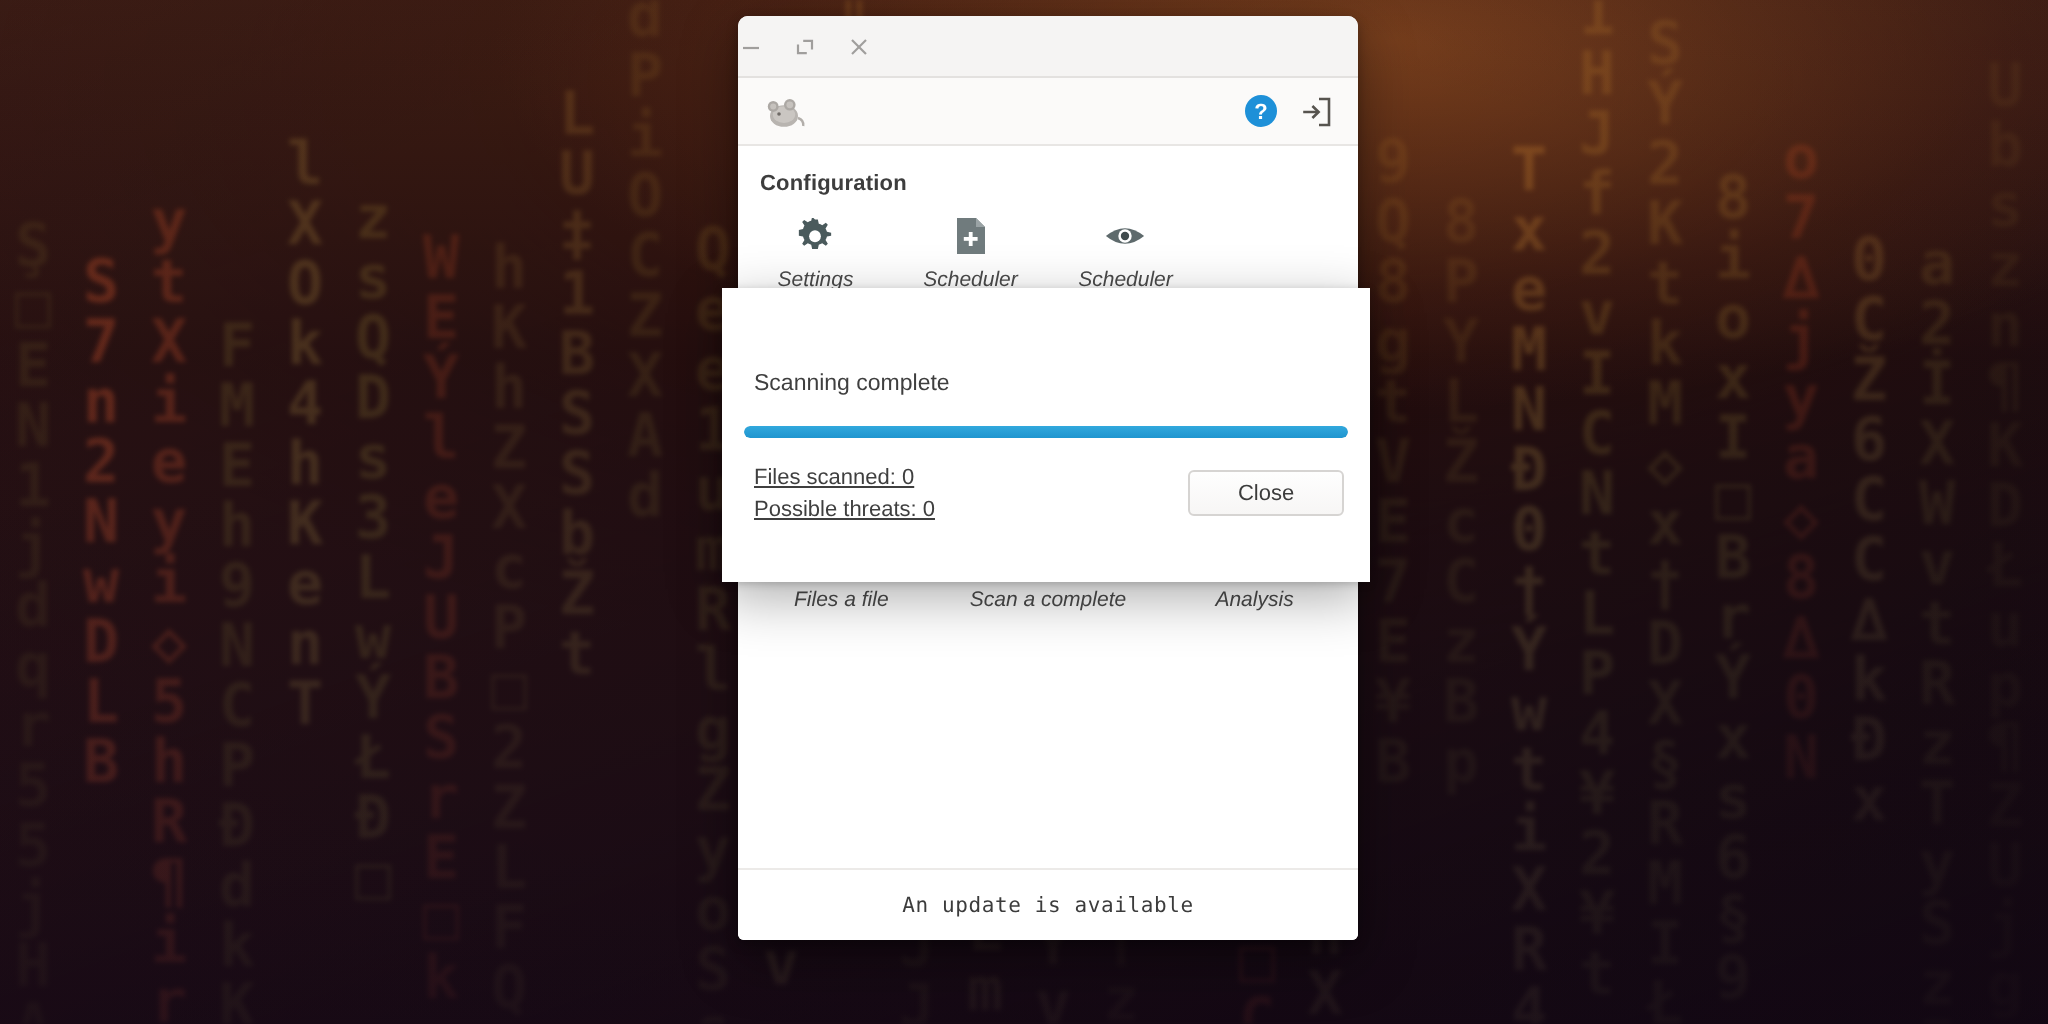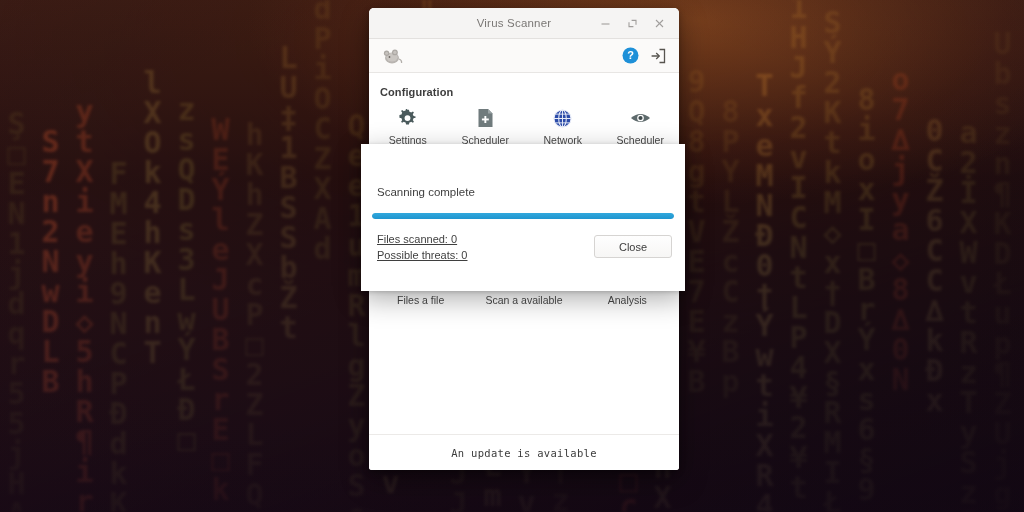--- a/index.html
+++ b/index.html
@@ -155,20 +155,21 @@
     font-weight: bold;
     color: #3d3d3d;
     padding: 4px 0 3px 11px;
     letter-spacing: 0.1px;
   }
 
   .icon-row {
     display: flex;
     align-items: flex-start;
     padding: 6px 0 4px 0;
+    font-style: italic;
   }
   .icon-row.cfg .tile { width: 25%; }
   .icon-row.upd { padding-left: 22px; }
   .icon-row.upd .tile { width: 98px; }
   .icon-row.ana .tile { width: 33.33%; }
 
   .tile {
     display: flex;
     flex-direction: column;
     align-items: center;
@@ -850,21 +851,20 @@
 w
 </div>
     </div>
   <div id="tint-warm"></div>
   <div id="tint-glow"></div>
   <div id="vignette"></div>
 
   <div id="app-window">
 
     <div class="titlebar">
-      <div class="title-text">Virus Scanner</div>
       <div class="win-btns">
         <div class="win-btn">
           <svg width="13" height="13" viewBox="0 0 13 13">
               <line x1="2.5" y1="7" x2="10.5" y2="7" stroke="#6d6a68" stroke-width="1.1"></line>
             </svg>
         </div>
         <div class="win-btn">
           <svg width="13" height="13" viewBox="0 0 13 13">
             <path d="M3 5.2 L3 9.6 L7.4 9.6" fill="none" stroke="#6d6a68" stroke-width="1.1"></path>
             <path d="M10 7.8 L10 3.4 L5.6 3.4" fill="none" stroke="#6d6a68" stroke-width="1.1"></path>
@@ -928,34 +928,20 @@
             <svg width="17" height="20" viewBox="0 0 17 20">
               <path d="M1.5 1 H11 L15.5 5.5 V19 H1.5 Z" fill="#707b7d"></path>
               <path d="M11 1 L15.5 5.5 H11 Z" fill="#9aa3a5"></path>
               <rect x="7.4" y="8" width="1.9" height="7" fill="#ffffff"></rect>
               <rect x="4.9" y="10.5" width="6.9" height="1.9" fill="#ffffff"></rect>
             </svg>
           </div>
           <div class="tlabel">Scheduler</div>
         </div>
 
-        <div class="tile">
-          <div class="glyph">
-            <svg width="19" height="19" viewBox="0 0 20 20">
-              <circle cx="10" cy="10" r="9" fill="#2b4ba8"></circle>
-              <circle cx="10" cy="10" r="9" fill="none" stroke="#e8ecf8" stroke-width="1.1"></circle>
-              <ellipse cx="10" cy="10" rx="4" ry="9" fill="none" stroke="#e8ecf8" stroke-width="1.1"></ellipse>
-              <line x1="1" y1="10" x2="19" y2="10" stroke="#e8ecf8" stroke-width="1.1"></line>
-              <path d="M2.6 5.4 H17.4" fill="none" stroke="#e8ecf8" stroke-width="1"></path>
-              <path d="M2.6 14.6 H17.4" fill="none" stroke="#e8ecf8" stroke-width="1"></path>
-              <line x1="10" y1="1" x2="10" y2="19" stroke="#e8ecf8" stroke-width="1"></line>
-            </svg>
-          </div>
-          <div class="tlabel">Network</div>
-        </div>
 
         <div class="tile">
           <div class="glyph">
             <svg width="21" height="14" viewBox="0 0 22 14">
               <path d="M1 7 Q11 -1.2 21 7 Q11 15.2 1 7 Z" fill="#5e6a6c"></path>
               <circle cx="11" cy="7" r="3.5" fill="#ffffff"></circle>
               <circle cx="11" cy="7" r="2.2" fill="#3f4a4c"></circle>
             </svg>
           </div>
           <div class="tlabel">Scheduler</div>
@@ -1006,21 +992,21 @@
           </div>
           <div class="tlabel">Files a file</div>
         </div>
 
         <div class="tile">
           <div class="glyph">
             <svg width="22" height="18" viewBox="0 0 22 18">
               <path d="M1 3.2 a1.2 1.2 0 0 1 1.2-1.2 H8 l1.8 2.2 H19.8 a1.2 1.2 0 0 1 1.2 1.2 V15.4 a1.2 1.2 0 0 1 -1.2 1.2 H2.2 A1.2 1.2 0 0 1 1 15.4 Z" fill="#1e95d4"></path>
             </svg>
           </div>
-          <div class="tlabel">Scan a available</div>
+          <div class="tlabel">Scan a complete</div>
         </div>
 
         <div class="tile">
           <div class="glyph">
             <svg width="20" height="20" viewBox="0 0 20 20">
               <circle cx="8.6" cy="8.2" r="6.1" fill="none" stroke="#4e5254" stroke-width="1.6"></circle>
               <line x1="13.2" y1="12.8" x2="18.2" y2="17.8" stroke="#4e5254" stroke-width="1.9" stroke-linecap="round"></line>
             </svg>
           </div>
           <div class="tlabel">Analysis</div>

